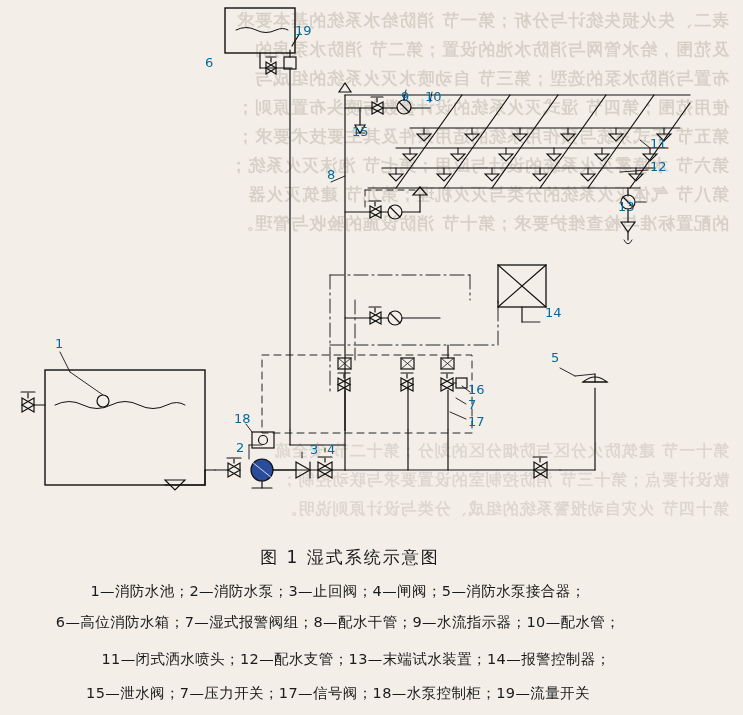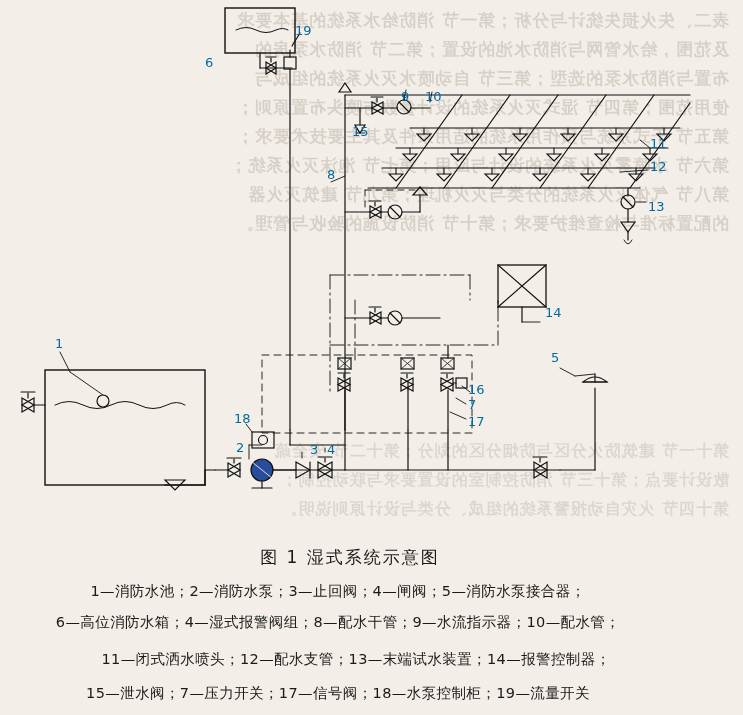--- a/index.html
+++ b/index.html
@@ -392,28 +392,28 @@
   <div class="label" style="left:310px; top:442px;">3</div>
   <div class="label" style="left:327px; top:442px;">4</div>
   <div class="label" style="left:551px; top:350px;">5</div>
   <div class="label" style="left:205px; top:55px;">6</div>
   <div class="label" style="left:468px; top:397px;">7</div>
   <div class="label" style="left:327px; top:167px;">8</div>
   <div class="label" style="left:401px; top:89px;">9</div>
   <div class="label" style="left:425px; top:89px;">10</div>
   <div class="label" style="left:650px; top:136px;">11</div>
   <div class="label" style="left:650px; top:159px;">12</div>
-  <div class="label" style="left:648px; top:199px;">13</div>
+  <div class="label" style="left:618px; top:199px;">13</div>
   <div class="label" style="left:545px; top:305px;">14</div>
   <div class="label" style="left:352px; top:124px;">15</div>
   <div class="label" style="left:468px; top:382px;">16</div>
   <div class="label" style="left:468px; top:414px;">17</div>
   <div class="label" style="left:234px; top:411px;">18</div>
   <div class="label" style="left:295px; top:23px;">19</div>
 
   <div class="caption" id="fig-title">图 1   湿式系统示意图</div>
 
   <div class="legend-line" style="top:582px;">1—消防水池；2—消防水泵；3—止回阀；4—闸阀；5—消防水泵接合器；</div>
-  <div class="legend-line" style="top:613px;">6—高位消防水箱；4—湿式报警阀组；8—配水干管；9—水流指示器；10—配水管；</div>
+  <div class="legend-line" style="top:613px;">6—高位消防水箱；7—湿式报警阀组；8—配水干管；9—水流指示器；10—配水管；</div>
   <div class="legend-line" style="top:650px;margin-left:18px;">11—闭式洒水喷头；12—配水支管；13—末端试水装置；14—报警控制器；</div>
   <div class="legend-line" style="top:684px;">15—泄水阀；7—压力开关；17—信号阀；18—水泵控制柜；19—流量开关</div>
 
 </div>
 
 </body></html>

